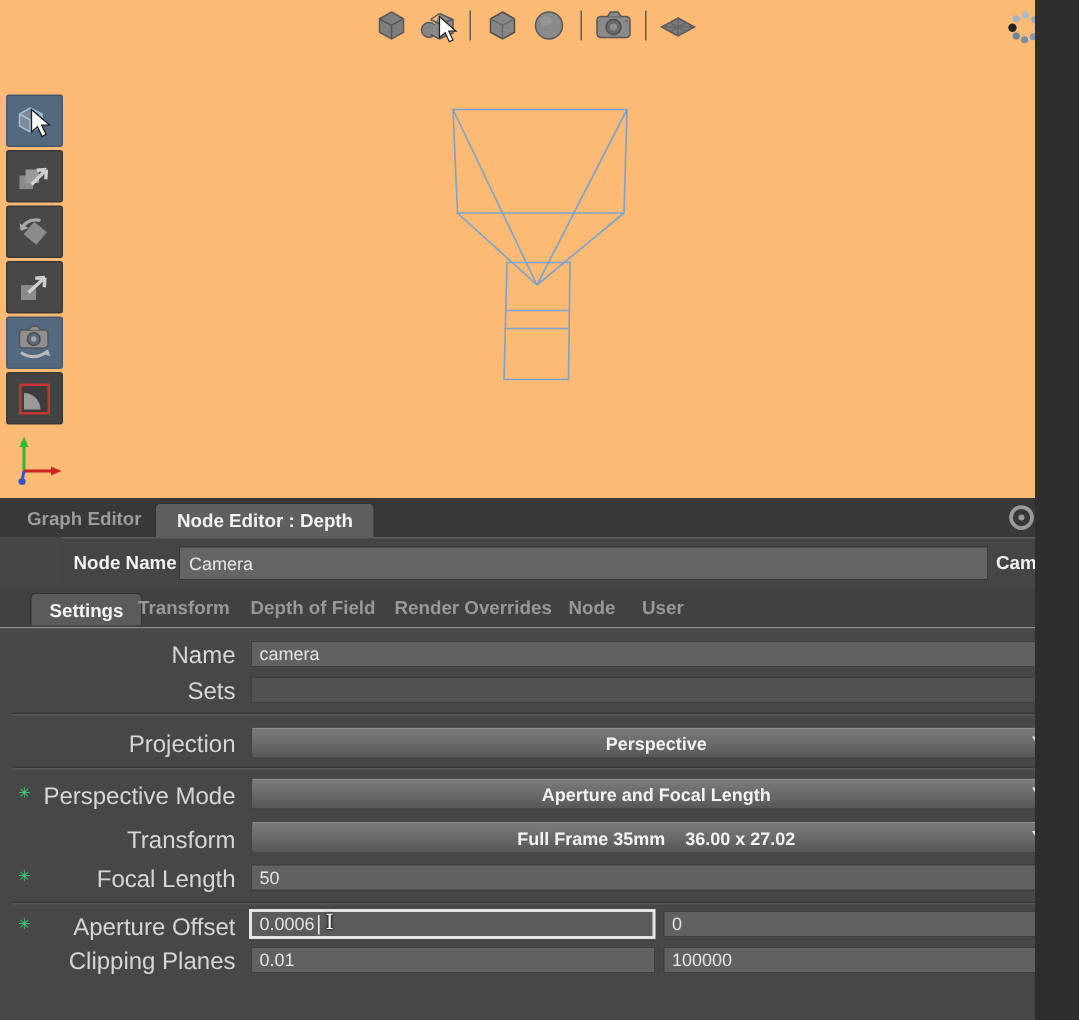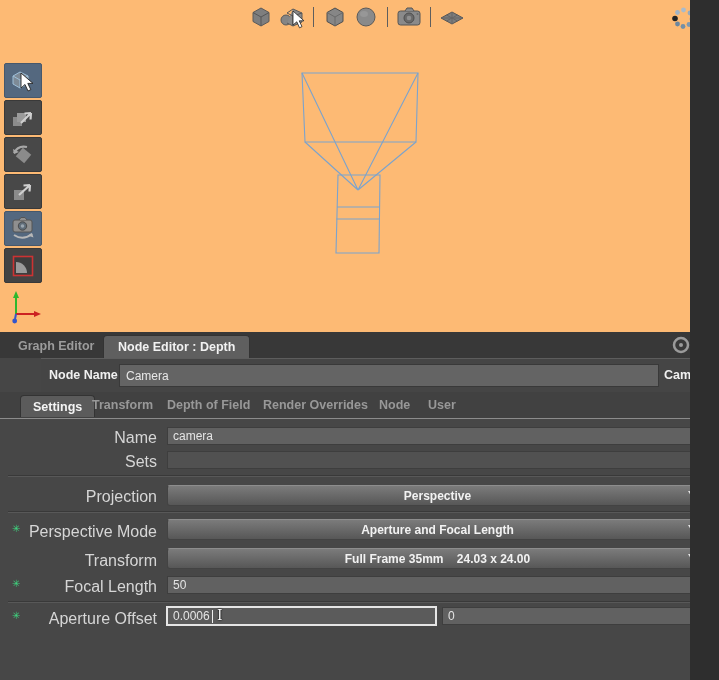--- a/index.html
+++ b/index.html
@@ -302,21 +302,21 @@
         <span class="flabel" style="top:5px;">Perspective Mode</span>
         <div class="dropdown" style="left:167px; top:1px; width:541px;">
           <span class="dd-text">Aperture and Focal Length</span>
           <span class="dd-arrow"></span>
         </div>
       </div>
 
       <div class="row" style="top:128px; height:23px;">
         <span class="flabel" style="top:5px;">Transform</span>
         <div class="dropdown" style="left:167px; top:1px; width:541px;">
-          <span class="dd-text">Full Frame 35mm    24.03 x 24.00</span>
+          <span class="dd-text">Full Frame 35mm    36.00 x 27.02</span>
           <span class="dd-arrow"></span>
         </div>
       </div>
 
       <div class="row" style="top:156px; height:20px;">
         <span class="star" style="top:3px; color:#3ed47e;">✳</span>
         <span class="flabel" style="top:3px;">Focal Length</span>
         <input class="tfield" style="left: 167px; top: 1px; width: 541px;" value="50">
       </div>
 
@@ -324,18 +324,23 @@
 
       <div class="row" style="top:187px; height:22px;">
         <span class="star" style="top:4px; color:#3ed47e;">✳</span>
         <span class="flabel" style="top:4px;">Aperture Offset</span>
         <input class="tfield focused" style="left: 166px; top: 0px; width: 271px;" value="0.0006">
         <span class="caret" style="left:212px; top:4px;"></span>
         <span class="ibeam" style="left:217px; top:1px;">I</span>
         <input class="tfield" style="left: 442px; top: 1px; width: 266px;" value="0">
       </div>
 
+      <div class="row" style="top:211px; height:20px;">
+        <span class="flabel" style="top:3px;">Clipping Planes</span>
+        <input class="tfield" style="left: 167px; top: 1px; width: 270px;" value="0.01">
+        <input class="tfield" style="left: 442px; top: 1px; width: 266px;" value="100000">
+      </div>
 
     </div>
     <div class="right-edge"></div>
   </div>
 
 </div>
 
 </body></html>

